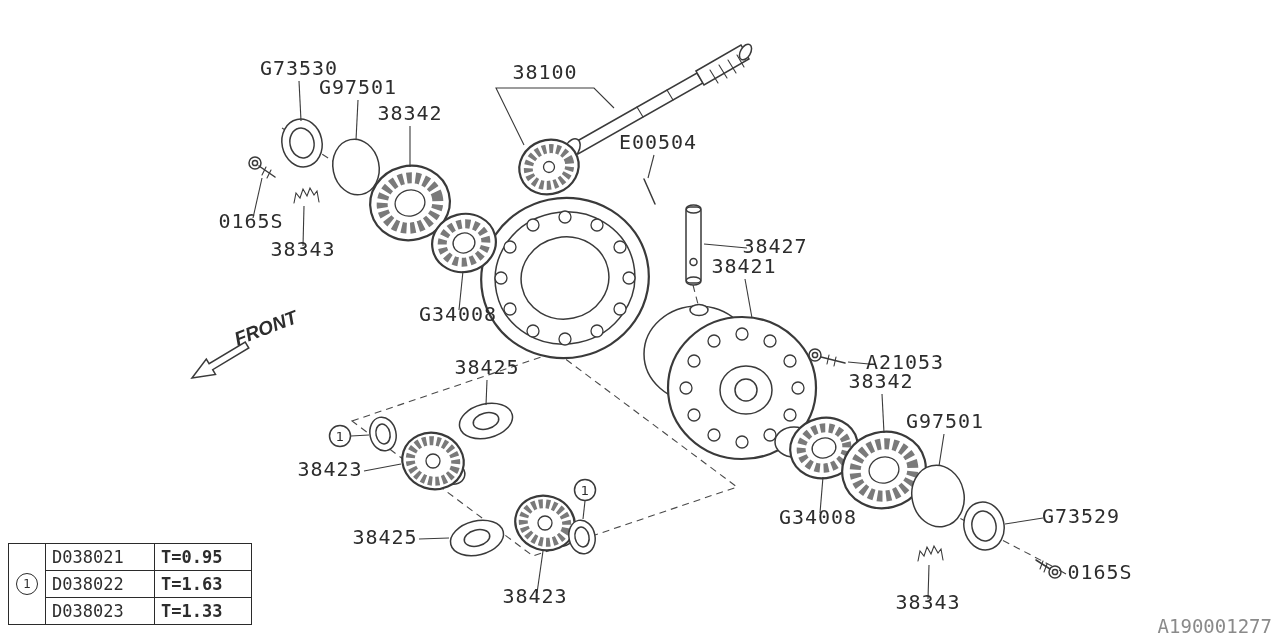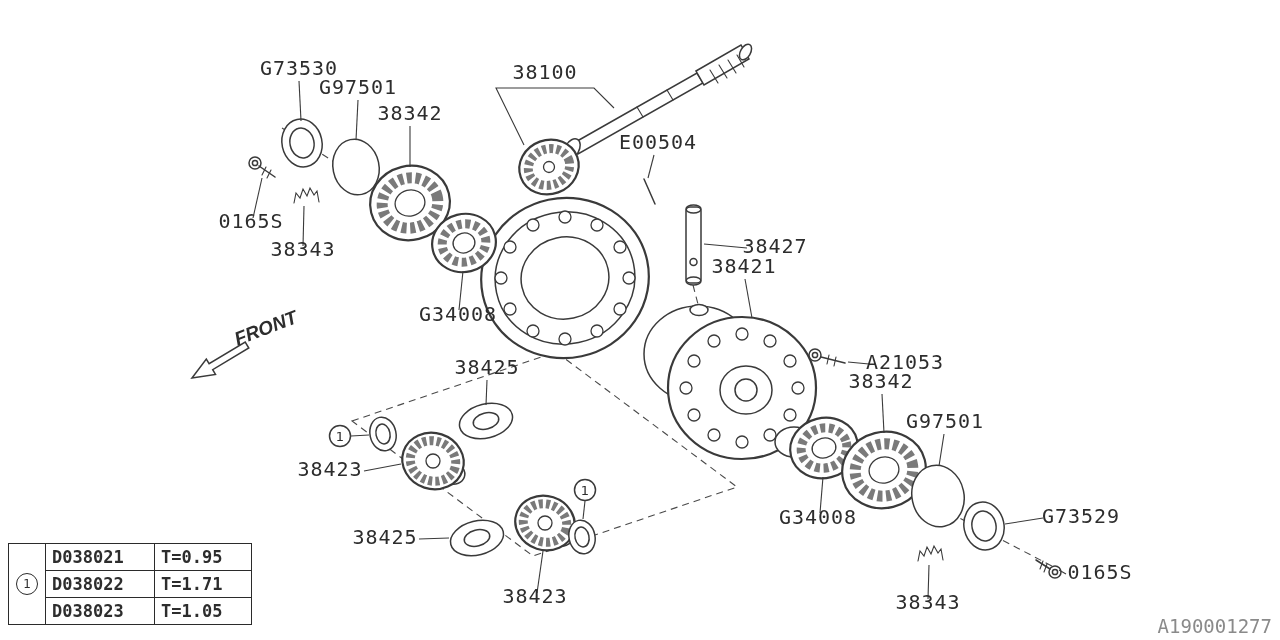--- a/index.html
+++ b/index.html
@@ -24,21 +24,21 @@
   
   .variant-table{position:absolute;left:8px;top:543px;display:flex;background:#fff;
                  border:1.6px solid #2b2b2b;color:#2d2d2d;}
   .vt-marker{width:36px;border-right:1.6px solid #2b2b2b;display:flex;align-items:center;justify-content:center;}
   .circ{width:20px;height:20px;border:1.3px solid #2b2b2b;border-radius:50%;display:flex;
         align-items:center;justify-content:center;font-size:12px;font-family:"DejaVu Sans", sans-serif;}
   .vt-rows{display:flex;flex-direction:column;}
   .vt-row{display:flex;border-bottom:1.6px solid #2b2b2b;}
   .vt-row:last-child{border-bottom:none;justify-content:space-between;}
   .vt-cell{font-size:17px;line-height:26px;padding:0 6px;white-space:nowrap;}
-  .vt-cell.part{width:96px;border-right:1.6px solid #2b2b2b;font-weight:bold;}
+  .vt-cell.part{width:96px;border-right:1.6px solid #2b2b2b;}
   .vt-cell.thick{width:84px;font-weight:bold;}
 </style>
 </head>
 <body>
 
 <div class="page">
 <svg width="1280" height="640" viewBox="0 0 1280 640">
 
   <g>
     <line class="dash" x1="282" y1="128" x2="528" y2="288"></line>
@@ -280,21 +280,21 @@
   <div class="vt-marker">
     <span class="circ">1</span>
   </div>
   <div class="vt-rows">
     <div class="vt-row">
       <div class="vt-cell part">D038021</div>
       <div class="vt-cell thick">T=0.95</div>
     </div>
     <div class="vt-row">
       <div class="vt-cell part">D038022</div>
-      <div class="vt-cell thick">T=1.71</div>
+      <div class="vt-cell thick">T=1.63</div>
     </div>
     <div class="vt-row">
       <div class="vt-cell part">D038023</div>
-      <div class="vt-cell thick">T=1.05</div>
+      <div class="vt-cell thick">T=1.33</div>
     </div>
   </div>
 </div>
 </div>
 
 </body></html>

